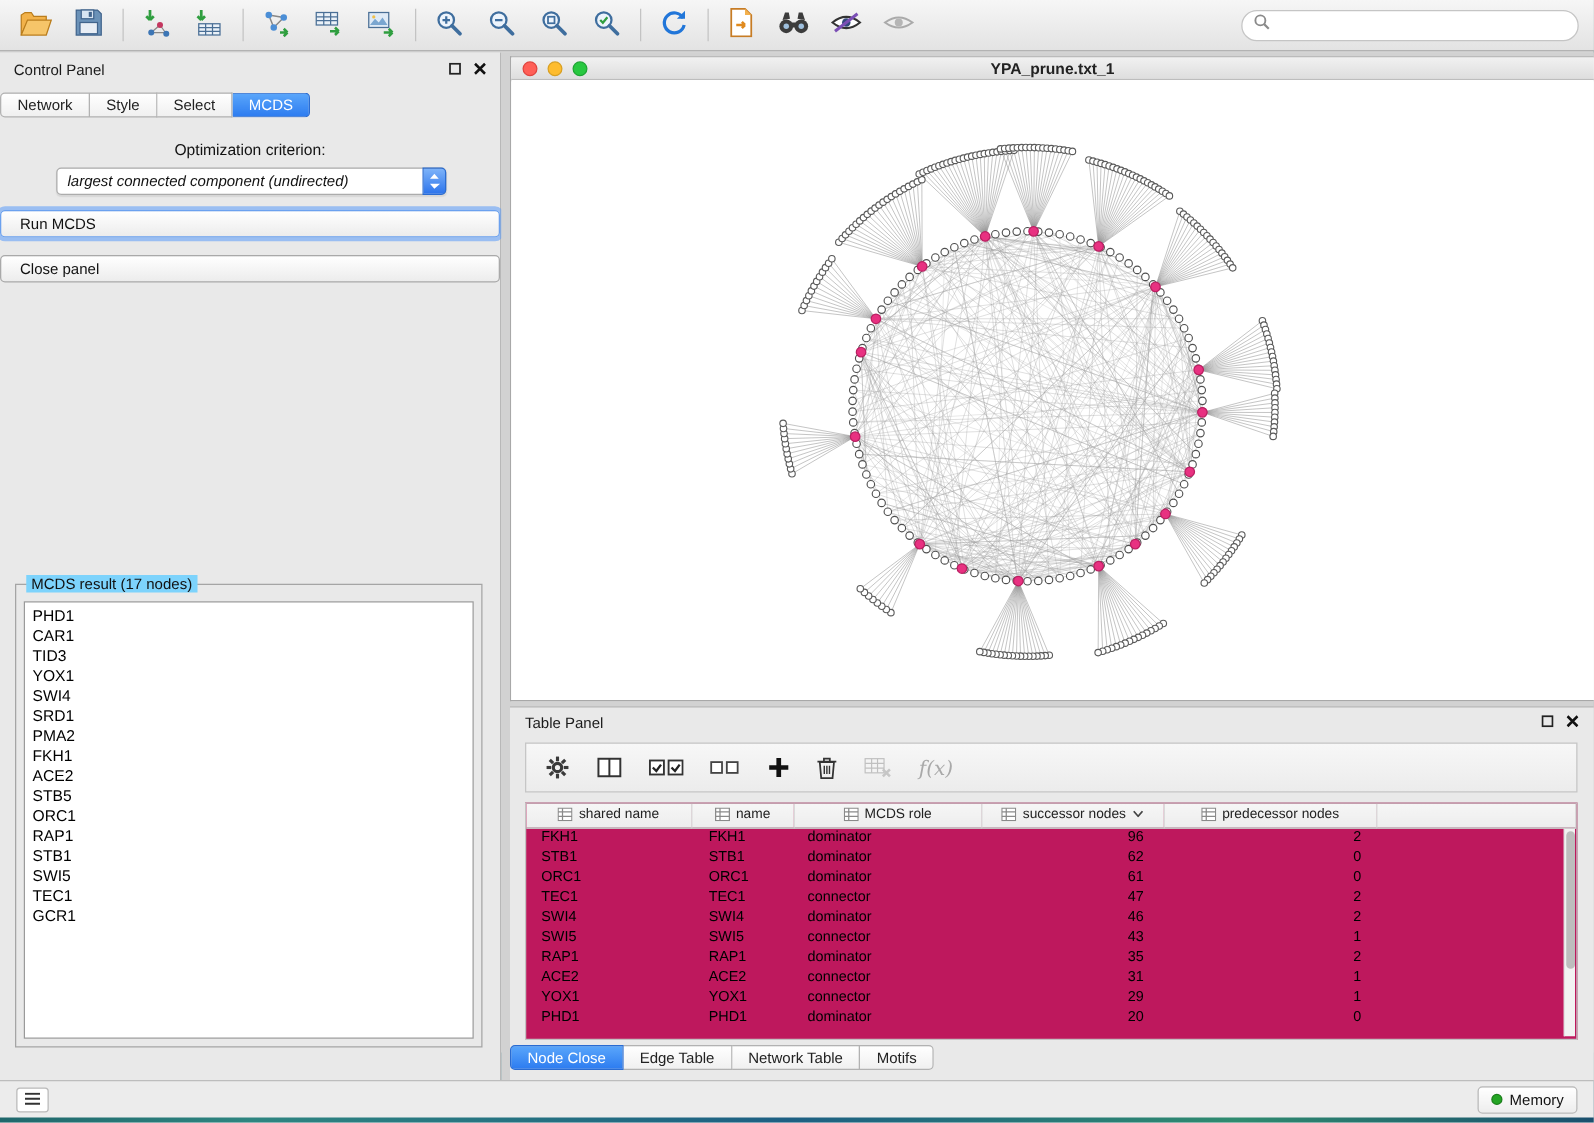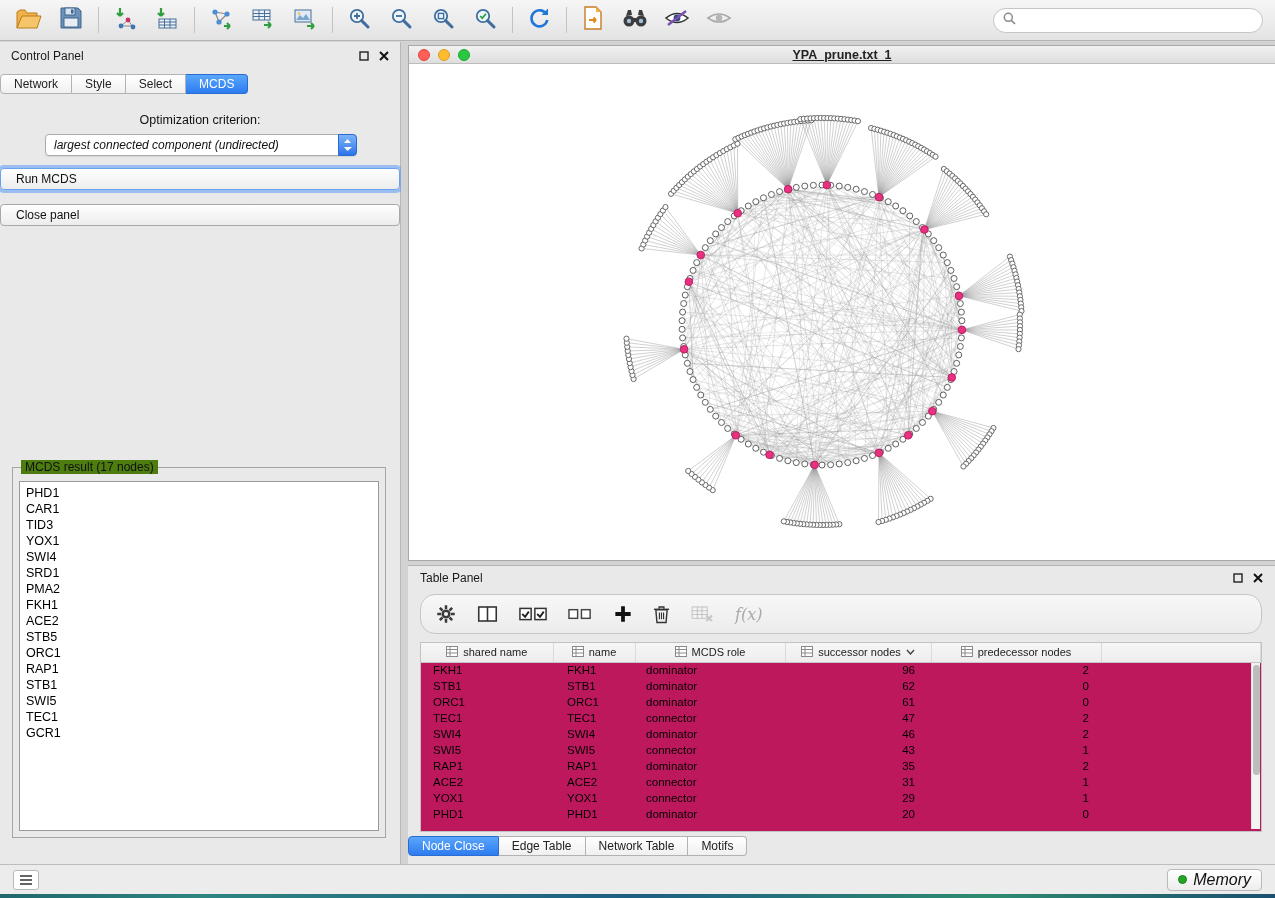--- a/index.html
+++ b/index.html
@@ -50,49 +50,49 @@
     border:1px solid #2a6cd2; }
   .btn-row { position:absolute; top:126px; left:0; width:100%; display:flex;
     justify-content:center; gap:14px;flex-direction:column; }
   .btn { height:22px; background:linear-gradient(#ffffff,#ececec); border:1px solid #a9a9a9;
     border-radius:4px; font-size:12px; padding:0 15px; display:inline-flex; align-items:center;
     color:#111; cursor:default; }
   .btn.focus { box-shadow:0 0 0 3px rgba(90,155,250,.55); border-color:#6ba1ef; }
 
   .group-box { position:absolute; left:12px; top:425px; width:374px; height:371px;
     border:1px solid #a5a5a5; }
-  .group-legend { position:absolute; top:-8px; left:8px; background:#4d7c0f; padding:0 4px;
+  .group-legend { position:absolute; top:-8px; left:8px; background:#7dd3fc; padding:0 4px;
     font-size:12px; color:#111; }
   .mcds-list { position:absolute; left:6px; top:13px; right:6px; bottom:6px; background:#fff;
     border:1px solid #9a9a9a; overflow:hidden; padding-top:3px; }
   .mcds-item { font-size:12.5px; line-height:16px; padding-left:6px; color:#000; }
 
   
   .right-region { position:absolute; left:401px; top:42px; right:0; height:822px; background:#d2d2d2; }
   .splitter-v { position:absolute; left:0; top:0; width:7px; height:100%; }
   .network-window { position:absolute; left:7px; top:3px; right:0; height:516px;
     background:#fff; border:1px solid #a8a8a8; border-right:none; }
   .net-titlebar { position:relative; height:18px; background:linear-gradient(#f1f1f1,#dedede);
     border-bottom:1px solid #bdbdbd; display:flex; align-items:center; }
   .lights { display:flex; gap:8px; margin-left:9px; z-index:2; }
   .light { width:12px; height:12px; border-radius:50%; }
   .light.red { background:#ff5f57; border:1px solid #e0443e; }
   .light.yellow { background:#febc2e; border:1px solid #d9a022; }
   .light.green { background:#28c840; border:1px solid #1ea533; }
   .net-title { position:absolute; left:0; right:0; text-align:center; font-size:12.5px;
-    font-weight:bold; color:#222;text-decoration:underline; }
+    font-weight:bold; color:#222; }
   .net-canvas { position:absolute; left:0; top:19px; right:0; bottom:0; background:#fff; overflow:hidden; }
 
   
   .table-panel { position:absolute; left:7px; top:523px; right:0; bottom:0;
     background:#e9e9e9; border-top:1px solid #b5b5b5; }
   .tp-header { position:absolute; top:0; left:0; right:0; height:24px; display:flex;
     align-items:center; padding:0 12px; }
   .tp-toolbar { position:absolute; left:12px; right:13px; top:28px; height:40px;
-    background:linear-gradient(#f7f7f7,#ececec); border:1px solid #c6c6c6; border-radius:15px;
+    background:linear-gradient(#f7f7f7,#ececec); border:1px solid #c6c6c6; border-radius:0;
     display:flex; align-items:center; gap:21px; padding:0 15px; }
   .tp-ic { display:flex; align-items:center; justify-content:center; }
   .fx-label { font-family:"DejaVu Serif", serif; font-style:italic; font-size:16px; color:#a9a9a9; }
 
   .table-wrap { position:absolute; left:12px; right:13px; top:76px; height:190px;
     background:#be185d; border:1px solid #c2c2c2; overflow:hidden; }
   table { border-collapse:collapse; table-layout:fixed; width:100%; }
   th { height:19px; background:linear-gradient(#f6f6f6,#ededed); border-right:1px solid #dadada;
     border-bottom:1px solid #c6c6c6; font-size:11px; font-weight:normal; color:#222; }
   .th-in { display:inline-flex; align-items:center; gap:5px; }
@@ -108,21 +108,21 @@
     border-radius:4px; }
   #table-tabs { position:absolute; top:270px; left:0; right:0; }
 
   
   .status-bar { position:absolute; left:0; right:0; top:864px; height:30px; background:#ececec;
     border-top:1px solid #bdbdbd; display:flex; align-items:center; padding:0 13px; }
   .menu-btn { width:26px; height:20px; background:#fff; border:1px solid #b9b9b9; border-radius:3px;
     display:flex; align-items:center; justify-content:center; }
   .memory-btn { margin-left:auto; height:22px; background:linear-gradient(#ffffff,#ededed);
     border:1px solid #b9b9b9; border-radius:4px; display:flex; align-items:center; gap:6px;
-    padding:0 10px; font-size:16px; color:#111;font-style:italic; }
+    padding:0 10px; font-size:12px; color:#111; }
   .mem-dot { width:9px; height:9px; border-radius:50%; background:#24a524; border:1px solid #1b7f1b; }
 </style>
 </head>
 <body>
 
 <div class="app">
 
   <div class="toolbar">
     <div class="tb-btn">
       <span><svg width="26" height="22" viewBox="0 0 26 22">

